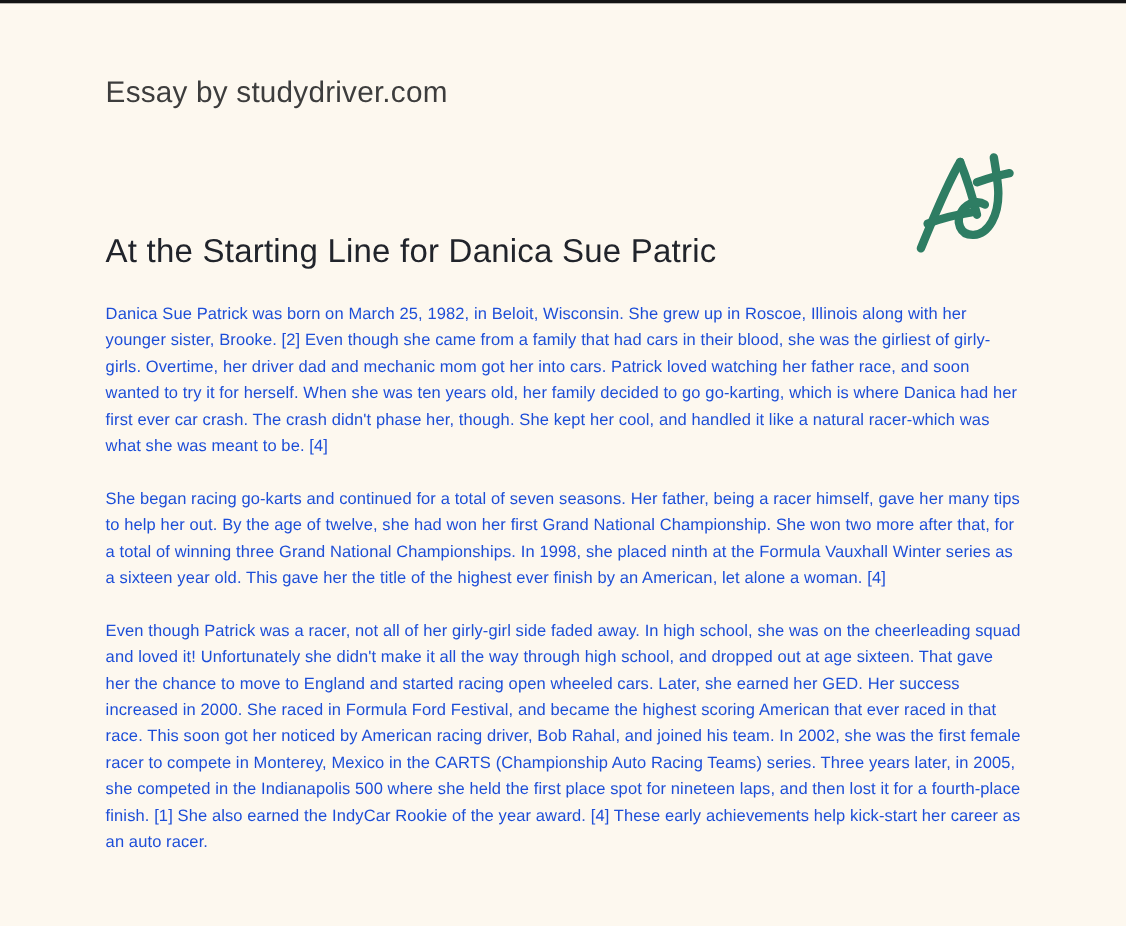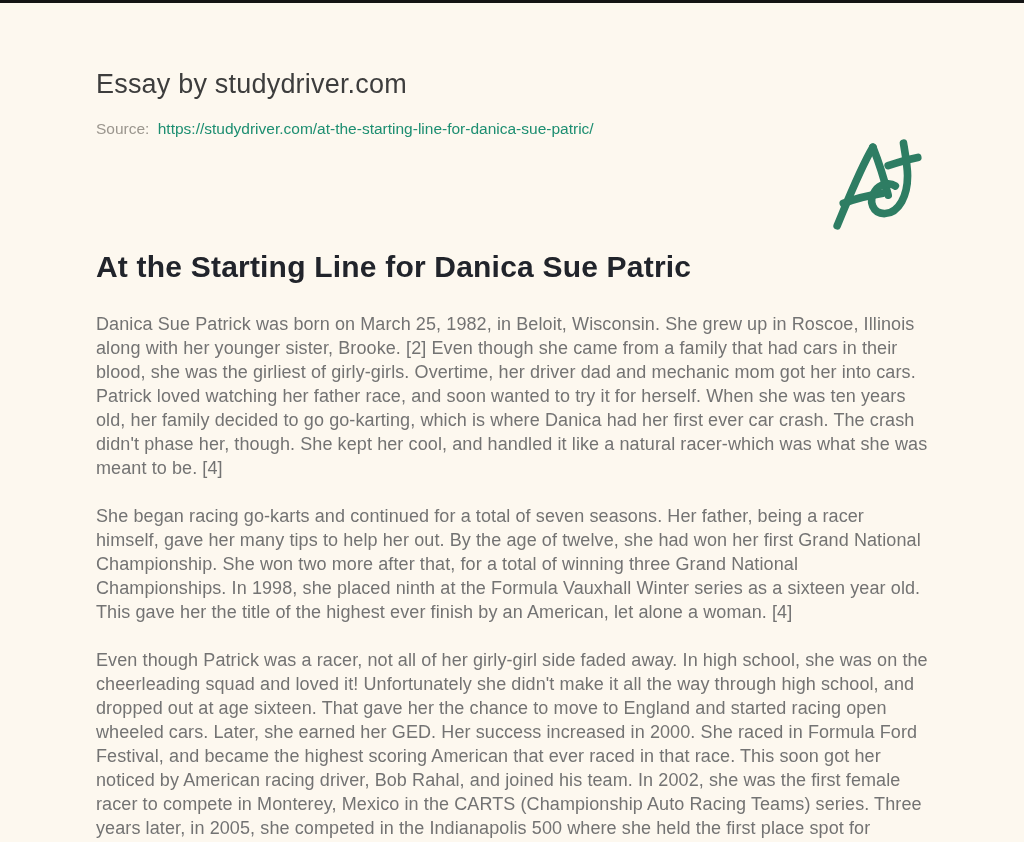--- a/index.html
+++ b/index.html
@@ -43,48 +43,44 @@
     position: absolute;
     top: 64px;
     right: 94px;
     width: 102px;
     height: 106px;
   }
   .logo svg { width: 100%; height: 100%; }
   .essay-title {
     margin-top: 112px;
     font-size: 30px;
-    font-weight: 700;
+    font-weight: 400;
     color: #21242b;
     letter-spacing: 0.2px;
   }
   .essay-body { margin-top: 28px; }
   .essay-body p {
     max-width: 834px;
-    font-size: 18px;
+    font-size: 15px;
     line-height: 24px;
-    color: #737373;
+    color: #1d4ed8;
     letter-spacing: 0.1px;
     margin-bottom: 24px;
   }
 </style>
 </head>
 <body>
 
 <div class="topbar"></div>
 
 <div class="page">
 
   <header>
     <h1 class="site-title">Essay by studydriver.com</h1>
 
-    <p class="source">
-      <span class="source-label">Source:</span>
-      <a class="source-link" href="#">https://studydriver.com/at-the-starting-line-for-danica-sue-patric/</a>
-    </p>
 
     <div class="logo">
       <svg viewBox="0 0 100 100" fill="none" stroke="#2e7d63" stroke-width="7.5" stroke-linecap="round" stroke-linejoin="round">
 
         <path d="M9 89 C 21 60, 32 32, 44 12"></path>
 
         <path d="M44 12 C 50 27, 55 43, 59 59"></path>
 
         <path d="M15 67 C 28 62, 41 59, 54 57"></path>
 

